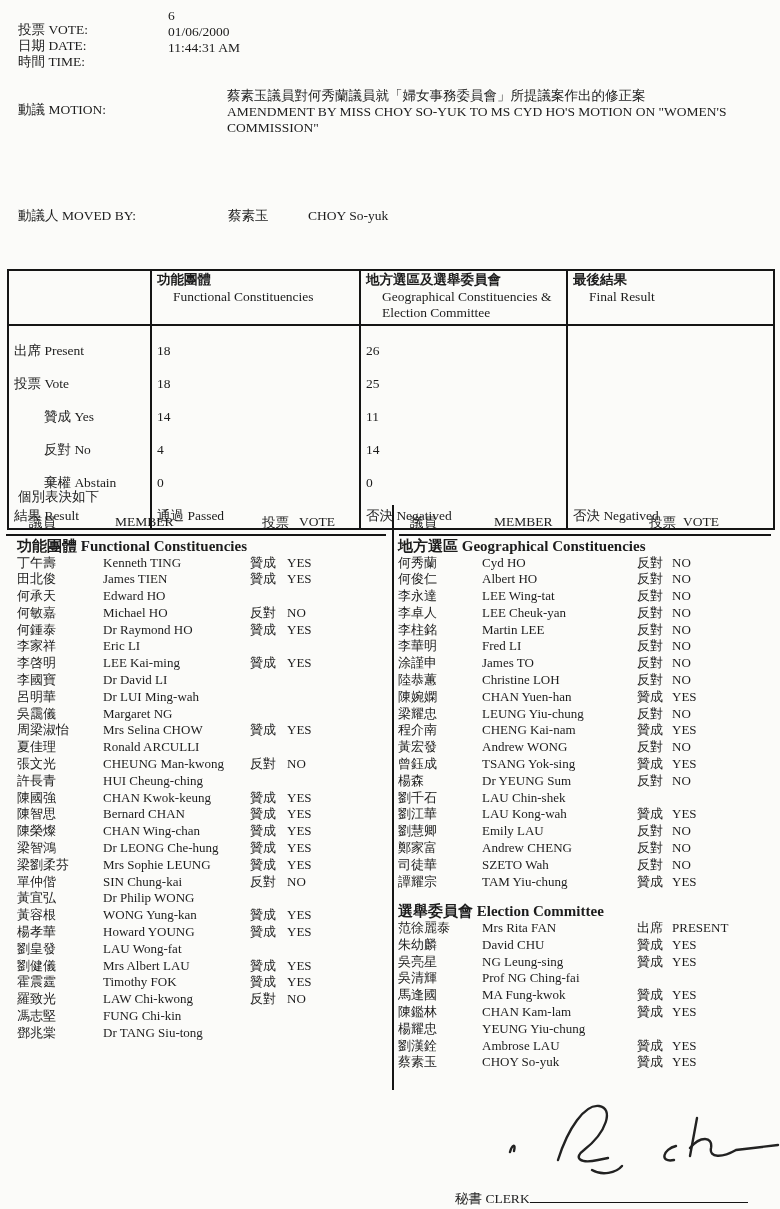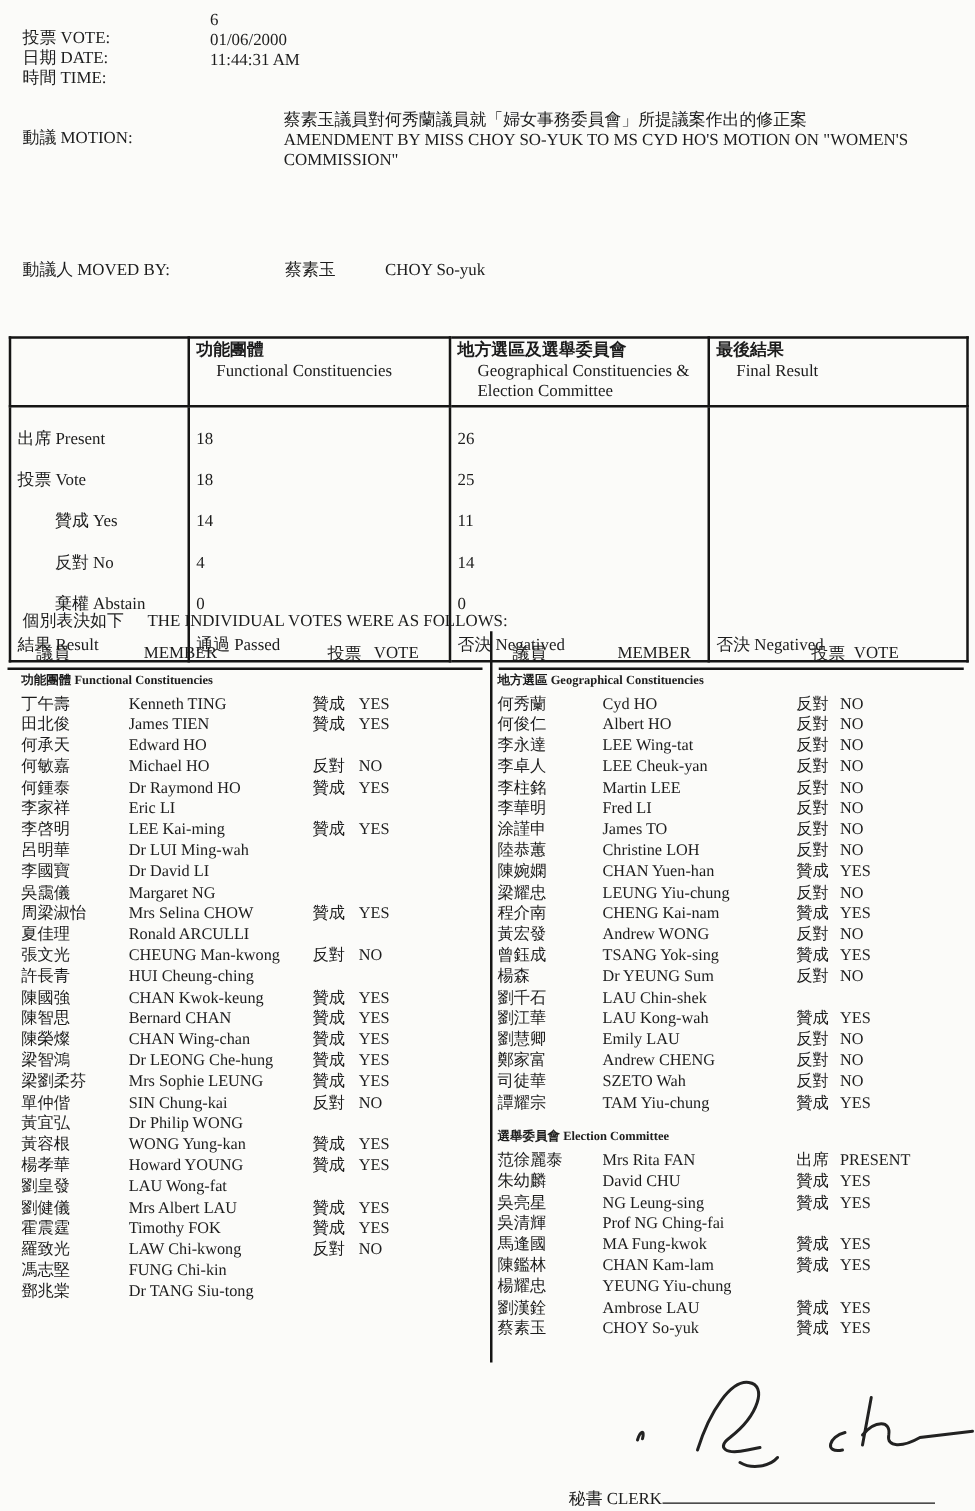--- a/index.html
+++ b/index.html
@@ -35,21 +35,21 @@
   .hd-en{font-weight:normal;margin-left:16px;}
   .sline{height:17.2px;white-space:nowrap;margin-top:16px;}
   .sline.indent{padding-left:30px;}
 
   
   .list-rule{background:#151515;height:2px;}
   .vdivider{background:#151515;width:2px;}
   .mrow{display:grid;height:16.8px;align-items:start;white-space:nowrap;font-size:13px;line-height:16.5px;}
   .mrow.left{grid-template-columns:86px 147px 37px auto;}
   .mrow.right{grid-template-columns:84px 155px 35px auto;}
-  .sec-head{font-weight:bold;font-size:10px;height:17.5px;white-space:nowrap;}
+  .sec-head{font-weight:bold;font-size:15px;height:17.5px;white-space:nowrap;}
   .spacer{height:12px;}
   .lh-col{white-space:nowrap;font-size:13.5px;padding-left:12px;}
 
   
   .clerk-line{display:inline-block;width:218px;border-bottom:1.6px solid #151515;height:14px;}
 
   svg.sig{position:absolute;left:480px;top:1090px;}
 </style>
 </head>
 <body>
@@ -120,21 +120,20 @@
             <div class="sline"></div>
             <div class="sline"></div>
             <div class="sline"></div>
             <div class="sline">否決 Negatived</div>
           </td>
     </tr>
   </tbody>
     </table>
 
   <div class="abs fs" style="top:489px;left:18px">個別表決如下</div>
-  <div class="abs fs" style="top:489px;left:118px">THE INDIVIDUAL VOTES WERE AS FOLLOWS:</div>
 
   <div class="abs lh-col" style="top:514px;left:17px">議員</div>
   <div class="abs lh-col" style="top:514px;left:103px">MEMBER</div>
   <div class="abs lh-col" style="top:514px;left:250px">投票</div>
   <div class="abs lh-col" style="top:514px;left:287px">VOTE</div>
 
   <div class="abs lh-col" style="top:514px;left:398px">議員</div>
   <div class="abs lh-col" style="top:514px;left:482px">MEMBER</div>
   <div class="abs lh-col" style="top:514px;left:637px">投票</div>
   <div class="abs lh-col" style="top:514px;left:671px">VOTE</div>
@@ -182,28 +181,28 @@
           <span></span>
           <span></span>
         </div>
         <div class="mrow left">
           <span>李啓明</span>
           <span>LEE Kai-ming</span>
           <span>贊成</span>
           <span>YES</span>
         </div>
         <div class="mrow left">
+          <span>李國寶</span>
+          <span>Dr David LI</span>
+          <span></span>
+          <span></span>
+        </div>
+        <div class="mrow left">
           <span>呂明華</span>
           <span>Dr LUI Ming-wah</span>
-          <span></span>
-          <span></span>
-        </div>
-        <div class="mrow left">
-          <span>李國寶</span>
-          <span>Dr David LI</span>
           <span></span>
           <span></span>
         </div>
         <div class="mrow left">
           <span>吳靄儀</span>
           <span>Margaret NG</span>
           <span></span>
           <span></span>
         </div>
         <div class="mrow left">

